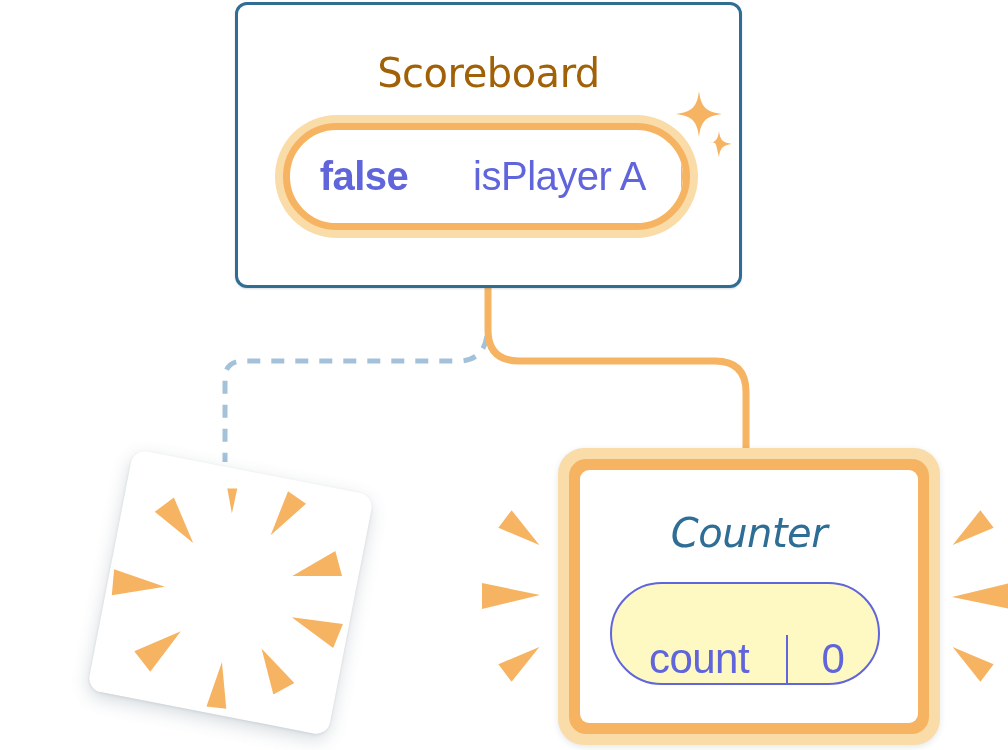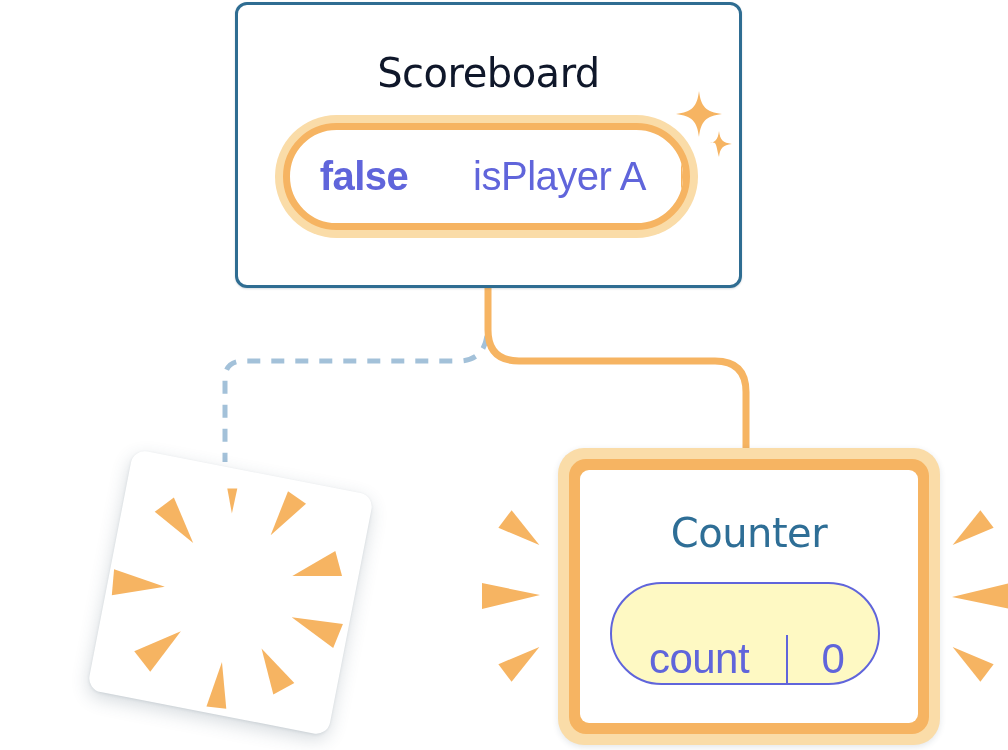--- a/index.html
+++ b/index.html
@@ -14,21 +14,21 @@
 
   
   .sb-card{
     position:absolute;left:235px;top:2px;width:507px;height:286px;box-sizing:border-box;
     background:#fff;border:3px solid #2f6d92;border-radius:12px;z-index:1;
     box-shadow:0 1px 2px rgba(31,61,82,.18);
   }
   .sb-title{
     position:absolute;left:0;right:0;top:45px;text-align:center;
     font-family:"DejaVu Sans",sans-serif;font-size:40px;font-weight:400;
-    color:#0f172a;letter-spacing:-.5px;
+    color:#a16207;letter-spacing:-.5px;
   }
   .sb-pill{
     position:absolute;left:45px;top:118px;width:407px;height:107px;box-sizing:border-box;
     background:#fff;border:7px solid #f6b462;border-radius:999px;
     box-shadow:0 0 0 8px #fadca8;display:flex;align-items:stretch;overflow:hidden;
   }
   .sb-pill .cell{display:flex;align-items:center;justify-content:center;
     font-size:40px;color:#6065db;letter-spacing:-.5px;}
   .sb-pill .key{flex:0 0 243px;border-right:2px solid #f6b462;}
   .sb-pill .val{flex:1;font-weight:700;}
@@ -37,21 +37,21 @@
   .ct-card{
     position:absolute;left:558px;top:448px;width:382px;height:297px;box-sizing:border-box;
     background:#fadca8;border-radius:26px;padding:11px;z-index:1;
     box-shadow:0 2px 6px rgba(31,61,82,.12);
   }
   .ct-mid{background:#f6b462;border-radius:17px;width:100%;height:100%;box-sizing:border-box;padding:11px;}
   .ct-inner{background:#fff;border-radius:9px;width:100%;height:100%;}
   .ct-title{
     position:absolute;left:0;right:0;top:62px;text-align:center;
     font-family:"DejaVu Sans",sans-serif;font-size:40px;font-weight:400;
-    color:#2e6e96;letter-spacing:-.5px;
+    color:#2e6e96;letter-spacing:-.5px;font-style:italic;
   }
   .ct-pill{
     position:absolute;left:52px;top:134px;width:270px;height:103px;box-sizing:border-box;
     background:#fef9c3;border:2px solid #6065db;border-radius:999px;display:flex;align-items:flex-end;overflow:hidden;
   }
   .ct-pill .cell{display:flex;align-items:center;justify-content:center;
     font-size:42px;color:#6065db;letter-spacing:-.5px;}
   .ct-pill .key{flex:0 0 174px;border-right:2px solid #6065db;}
   .ct-pill .val{flex:1;}
 

